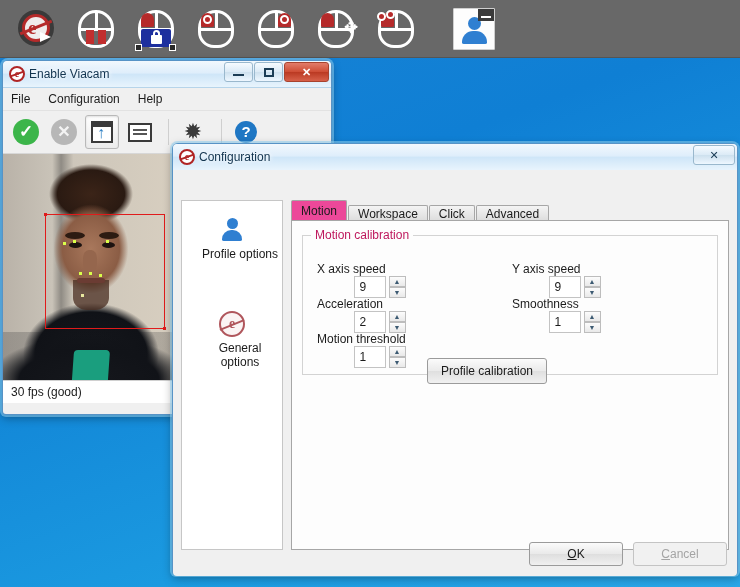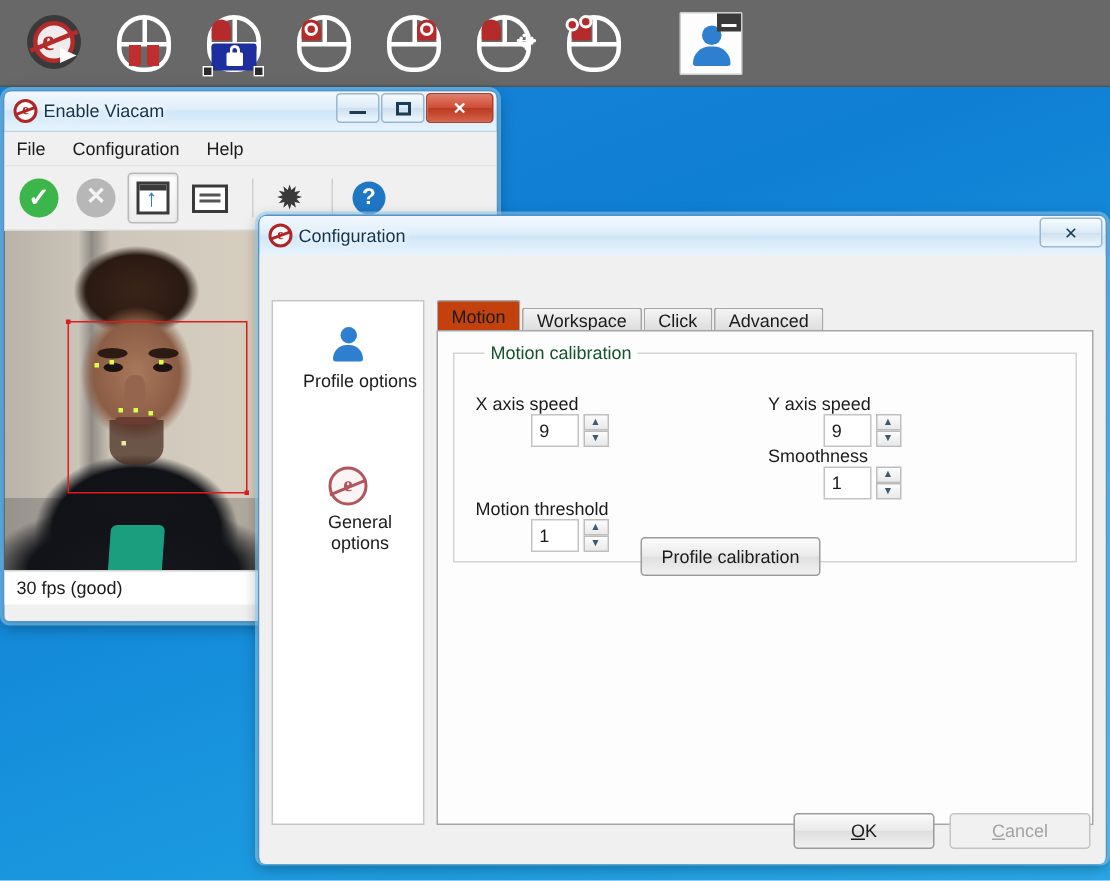--- a/index.html
+++ b/index.html
@@ -305,33 +305,33 @@
   }
   #tabstrip { display: flex; align-items: flex-end; height: 21px; }
   .tab {
     height: 16px; padding: 0 9px; font-size: 12px; color: #1b1b1b;
     border: 1px solid #a6a6a6; border-bottom: none; box-sizing: border-box;
     background: linear-gradient(to bottom, #f4f4f4, #dcdcdc);
     display: flex; align-items: center; margin-right: 1px;
     border-radius: 2px 2px 0 0;
   }
   .tab.active {
-    height: 21px; background: #c2410c; border-color: #a6a6a6;
+    height: 21px; background: #ec4899; border-color: #a6a6a6;
   }
   #tabpage {
     position: absolute; left: 0; top: 20px; right: 0; bottom: 0;
     background: #fdfdfd; border: 1px solid #a6a6a6; box-sizing: border-box;
   }
   #groupbox {
     position: absolute; left: 10px; top: 14px; right: 10px; height: 140px;
     border: 1px solid #d3d3d3; box-sizing: border-box;
   }
   #groupbox-title {
-    position: absolute; left: 20px; top: -8px; background: #fdfdfd;
-    padding: 0 4px; font-size: 12px; color: #14532d;
+    position: absolute; left: 8px; top: -8px; background: #fdfdfd;
+    padding: 0 4px; font-size: 12px; color: #be185d;
   }
   .field-row { position: absolute; display: flex; align-items: center; flex-direction: column; }
   .field-label { font-size: 12px; color: #1b1b1b; }
   .spinner { display: flex; align-items: stretch; }
   .spin-box {
     width: 32px; height: 22px; border: 1px solid #c3c3c3; box-sizing: border-box;
     background: #fff; font-size: 12px; color: #1b1b1b;
     display: flex; align-items: center; padding-left: 5px;
   }
   .spin-arrows { display: flex; flex-direction: column; margin-left: 3px; }
@@ -580,20 +580,30 @@
             <span class="field-label" style="width:125px;">Y axis speed</span>
             <div class="spinner">
               <div class="spin-box">9</div>
               <div class="spin-arrows">
                 <div class="spin-arrow">▲</div>
                 <div class="spin-arrow">▼</div>
               </div>
             </div>
           </div>
 
+          <div class="field-row" style="left:14px;top:61px;">
+            <span class="field-label" style="width:125px;">Acceleration</span>
+            <div class="spinner">
+              <div class="spin-box">2</div>
+              <div class="spin-arrows">
+                <div class="spin-arrow">▲</div>
+                <div class="spin-arrow">▼</div>
+              </div>
+            </div>
+          </div>
 
           <div class="field-row" style="left:209px;top:61px;">
             <span class="field-label" style="width:125px;">Smoothness</span>
             <div class="spinner">
               <div class="spin-box">1</div>
               <div class="spin-arrows">
                 <div class="spin-arrow">▲</div>
                 <div class="spin-arrow">▼</div>
               </div>
             </div>

